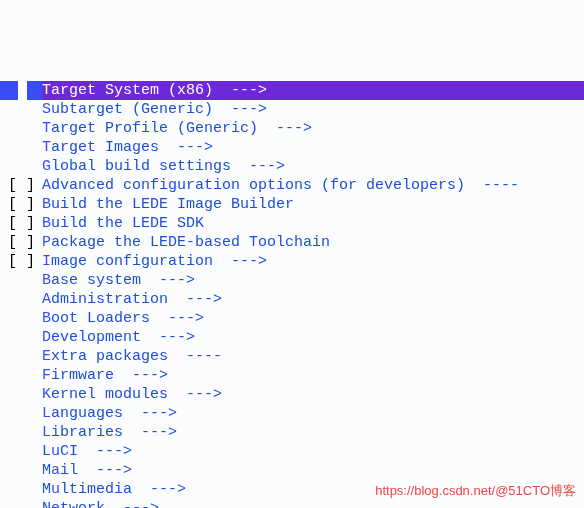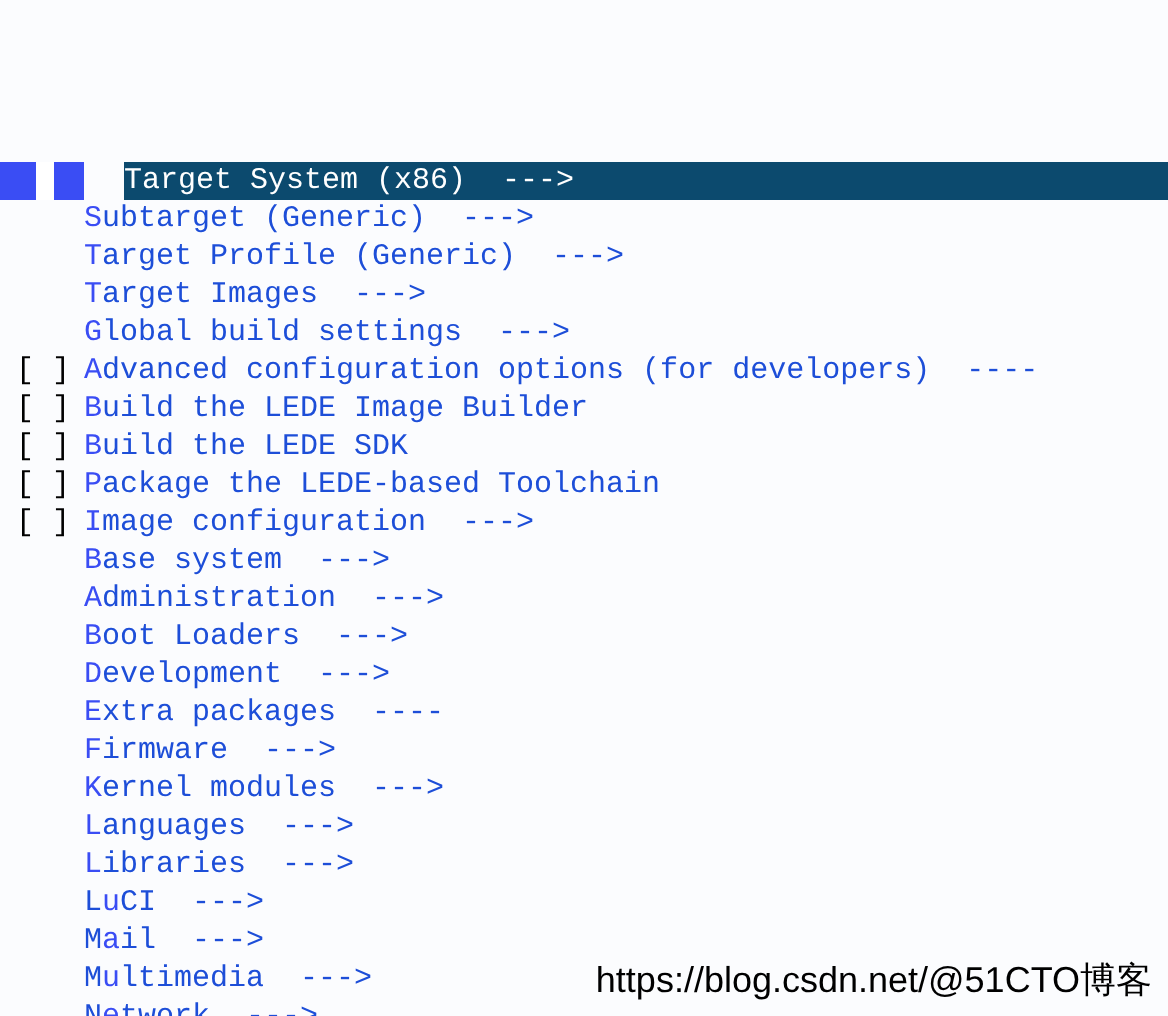--- a/index.html
+++ b/index.html
@@ -33,23 +33,22 @@
     .content {
       flex: 1;
     }
     .hotkey {
       color: #3a4df4;
     }
     .text {
       color: #1d4ed8;
     }
     .selected {
-      background: #0c4a6e;
+      background: #6d28d9;
       color: #fff;
-      margin-left: 20px;
     }
     .selected .hotkey {
       color: #fff;
     }
     .selected .text {
       color: #fff;
     }
     .sel-prefix {
       background: #3a4df4;
       color: #3a4df4;
@@ -59,23 +58,23 @@
     .sel-prefix .cursor {
       background: #ffffff;
       color: #ffffff;
       display: inline-block;
       width: 9px;
     }
     .watermark {
       position: absolute;
       bottom: 8px;
       right: 8px;
-      color: #000000;
+      color: #ef4444;
       font-family: Arial, sans-serif;
-      font-size: 18px;
+      font-size: 13px;
       pointer-events: none;
     }
   </style>
 </head>
 <body>
 
 
 
 <div id="menu-container"><div class="line"><span class="sel-prefix">  <span class="cursor"> </span> </span><span class="content selected"><span class="hotkey">T</span><span class="text">arget System (x86)  ---&gt;   </span></span></div><div class="line"><span class="prefix"></span><span class="content"><span class="hotkey">S</span><span class="text">ubtarget (Generic)  ---&gt;</span></span></div><div class="line"><span class="prefix"></span><span class="content"><span class="hotkey">T</span><span class="text">arget Profile (Generic)  ---&gt;</span></span></div><div class="line"><span class="prefix"></span><span class="content"><span class="hotkey">T</span><span class="text">arget Images  ---&gt;</span></span></div><div class="line"><span class="prefix"></span><span class="content"><span class="hotkey">G</span><span class="text">lobal build settings  ---&gt;</span></span></div><div class="line"><span class="prefix">[ ]</span><span class="content"><span class="hotkey">A</span><span class="text">dvanced configuration options (for developers)  ----</span></span></div><div class="line"><span class="prefix">[ ]</span><span class="content"><span class="hotkey">B</span><span class="text">uild the LEDE Image Builder</span></span></div><div class="line"><span class="prefix">[ ]</span><span class="content"><span class="hotkey">B</span><span class="text">uild the LEDE SDK</span></span></div><div class="line"><span class="prefix">[ ]</span><span class="content"><span class="hotkey">P</span><span class="text">ackage the LEDE-based Toolchain</span></span></div><div class="line"><span class="prefix">[ ]</span><span class="content"><span class="hotkey">I</span><span class="text">mage configuration  ---&gt;</span></span></div><div class="line"><span class="prefix"></span><span class="content"><span class="hotkey">B</span><span class="text">ase system  ---&gt;</span></span></div><div class="line"><span class="prefix"></span><span class="content"><span class="hotkey">A</span><span class="text">dministration  ---&gt;</span></span></div><div class="line"><span class="prefix"></span><span class="content"><span class="hotkey">B</span><span class="text">oot Loaders  ---&gt;</span></span></div><div class="line"><span class="prefix"></span><span class="content"><span class="hotkey">D</span><span class="text">evelopment  ---&gt;</span></span></div><div class="line"><span class="prefix"></span><span class="content"><span class="hotkey">E</span><span class="text">xtra packages  ----</span></span></div><div class="line"><span class="prefix"></span><span class="content"><span class="hotkey">F</span><span class="text">irmware  ---&gt;</span></span></div><div class="line"><span class="prefix"></span><span class="content"><span class="hotkey">K</span><span class="text">ernel modules  ---&gt;</span></span></div><div class="line"><span class="prefix"></span><span class="content"><span class="hotkey">L</span><span class="text">anguages  ---&gt;</span></span></div><div class="line"><span class="prefix"></span><span class="content"><span class="hotkey">L</span><span class="text">ibraries  ---&gt;</span></span></div><div class="line"><span class="prefix"></span><span class="content"><span class="text">L</span><span class="hotkey">u</span><span class="text">CI  ---&gt;</span></span></div><div class="line"><span class="prefix"></span><span class="content"><span class="text">M</span><span class="hotkey">a</span><span class="text">il  ---&gt;</span></span></div><div class="line"><span class="prefix"></span><span class="content"><span class="text">M</span><span class="hotkey">u</span><span class="text">ltimedia  ---&gt;</span></span></div><div class="line"><span class="prefix"></span><span class="content"><span class="text">N</span><span class="hotkey">e</span><span class="text">twork  ---&gt;</span></span></div></div>
 <div class="watermark">https://blog.csdn.net/@51CTO博客</div>

